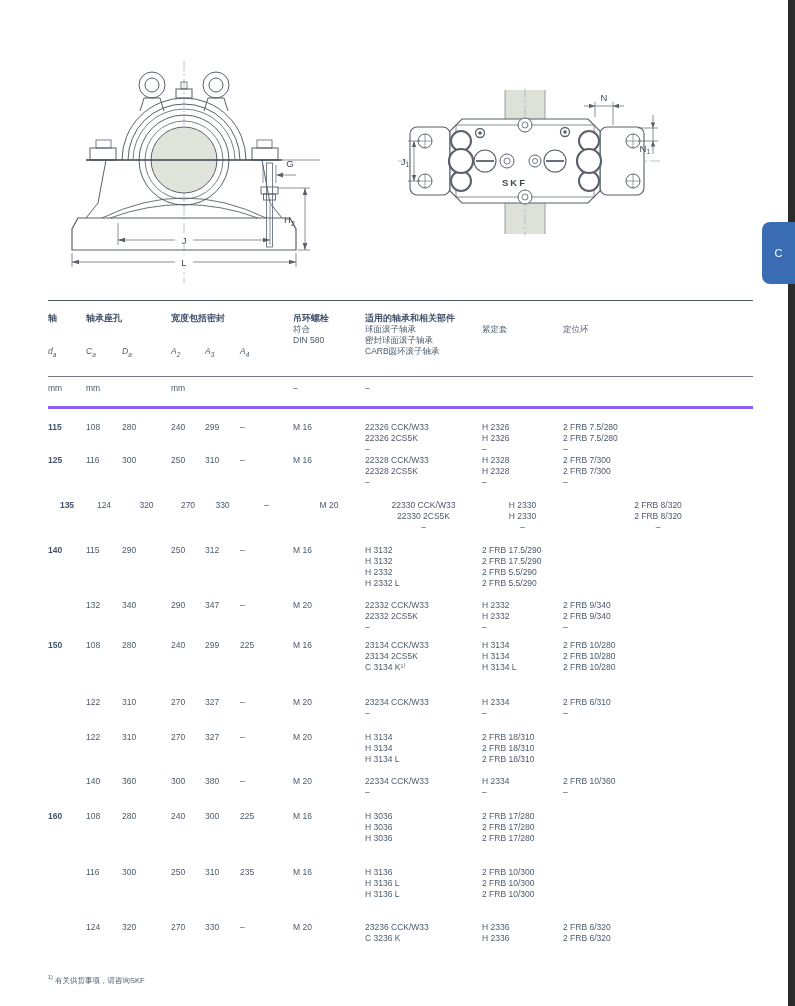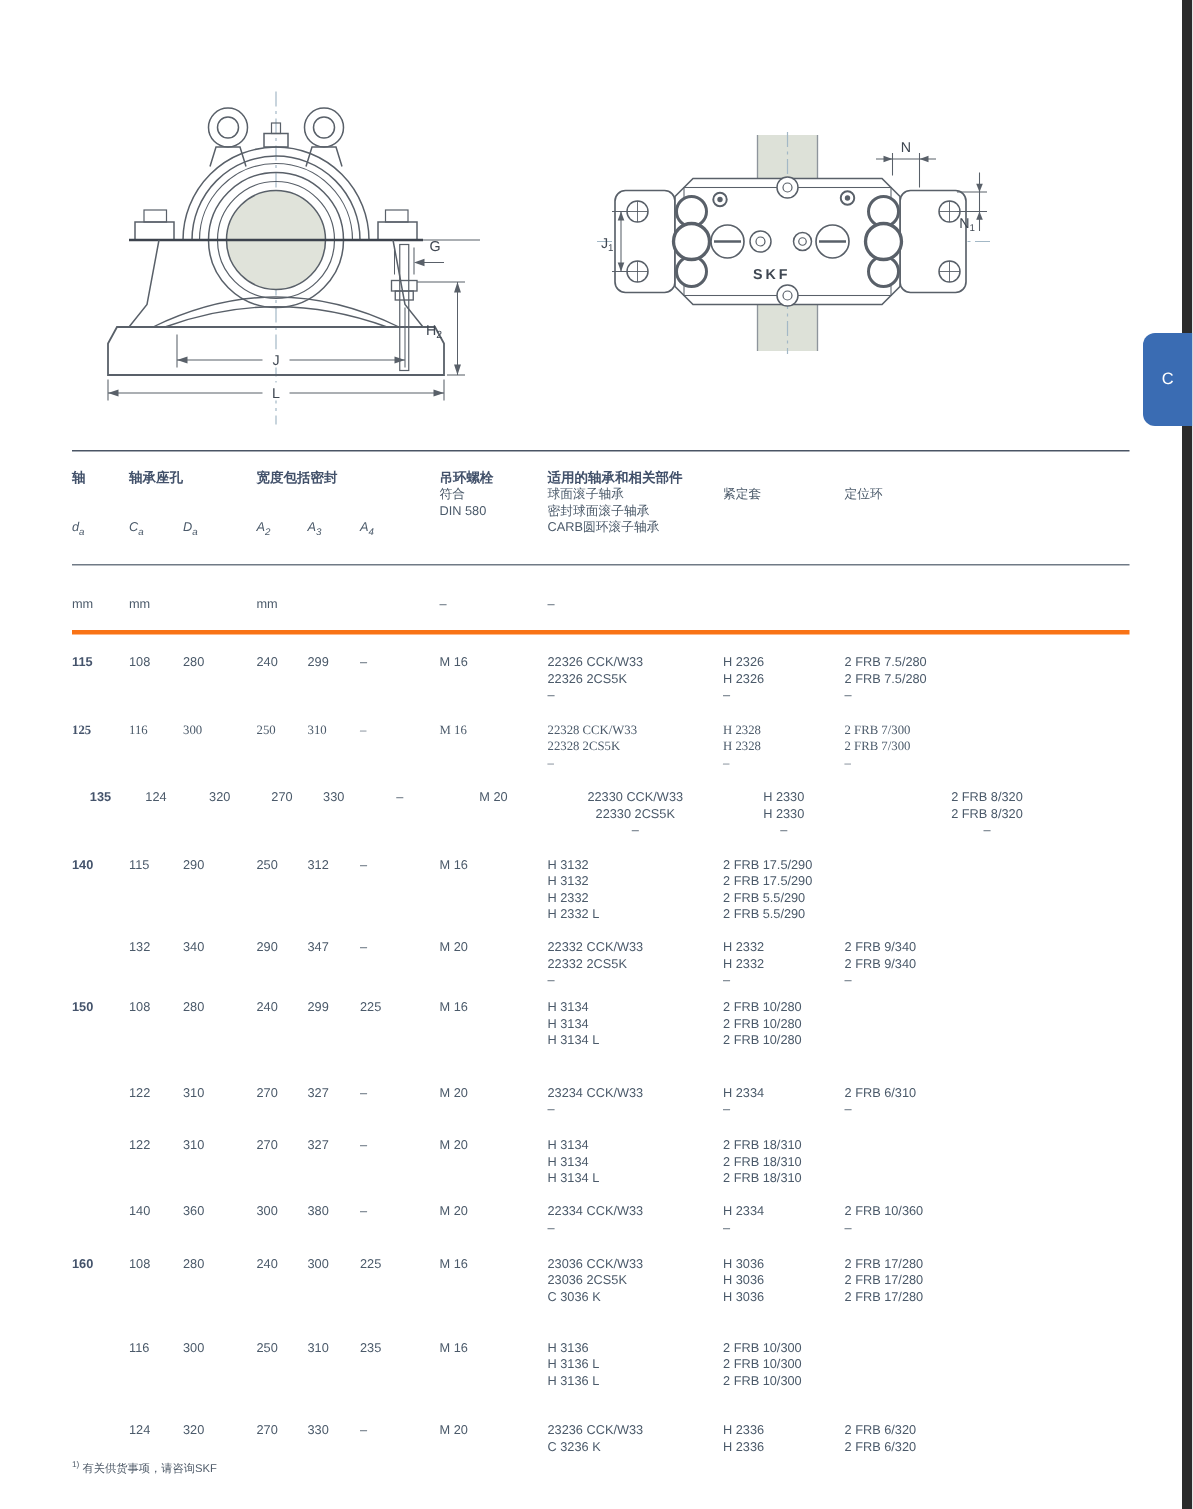--- a/index.html
+++ b/index.html
@@ -14,25 +14,25 @@
   .dwg-right{left:398px;top:88px;}
 
   .table-wrap{position:absolute;left:48px;top:300px;width:705px;border-top:1px solid #4a5565;}
   .grid10{display:grid;grid-template-columns:38px 36px 49px 34px 35px 53px 72px 117px 81px 190px;}
   .thead{padding-top:12px;}
   .thead .hgrid{grid-auto-rows:11px;}
   .thead span{white-space:nowrap;font-size:8.5px;line-height:11px;display:block;}
   .thead .b{font-weight:bold;font-size:9px;color:#42516a;}
   .sym{font-style:italic;font-size:9px;}
   sub{font-size:6.5px;}
-  .units{height:23px;margin-top:19px;border-top:1px solid #707a86;padding-top:20px;
+  .units{height:23px;margin-top:19px;border-top:1px solid #707a86;padding-top:6px;
          font-size:8.5px;line-height:11px;}
   .units span{white-space:nowrap;}
   .u1{grid-column:1;} .u2{grid-column:2;} .u3{grid-column:4;} .u4{grid-column:7;} .u5{grid-column:8;}
-  .tbody{border-top:3px solid #f97316;}
+  .tbody{border-top:3px solid #8b5cf6;}
   .trow{font-size:8.5px;line-height:11px;}
   .trow .c{white-space:nowrap;}
   .c-da{font-weight:bold;color:#44536b;}
   .ln{height:11px;}
   .footnote{position:absolute;left:48px;top:974px;font-size:7.5px;color:#4e5a68;}
   .footnote sup{font-size:5.5px;vertical-align:super;}
   svg text{font-family:"Liberation Sans","DejaVu Sans",sans-serif;fill:#3f4752;font-size:9.5px;}
 </style>
 </head>
 <body>
@@ -240,21 +240,21 @@
             <div class="ln">H 2326</div>
             <div class="ln">H 2326</div>
             <div class="ln">–</div>
           </div>
       <div class="c c-ring">
             <div class="ln">2 FRB 7.5/280</div>
             <div class="ln">2 FRB 7.5/280</div>
             <div class="ln">–</div>
           </div>
     </div>
-        <div class="trow grid10" style="margin-top: 12px; font-family: Liberation Serif, serif;">
+        <div class="trow grid10" style="">
       <div class="c c-da">125</div>
       <div class="c c-ca">116</div>
       <div class="c c-dd">300</div>
       <div class="c c-a2">250</div>
       <div class="c c-a3">310</div>
       <div class="c c-a4">–</div>
       <div class="c c-bolt">M 16</div>
       <div class="c c-bearing">
             <div class="ln">22328 CCK/W33</div>
             <div class="ln">22328 2CS5K</div>
@@ -341,20 +341,25 @@
           </div>
     </div>
         <div class="trow grid10" style="margin-top: 7px;">
       <div class="c c-da">150</div>
       <div class="c c-ca">108</div>
       <div class="c c-dd">280</div>
       <div class="c c-a2">240</div>
       <div class="c c-a3">299</div>
       <div class="c c-a4">225</div>
       <div class="c c-bolt">M 16</div>
+      <div class="c c-bearing">
+            <div class="ln">23134 CCK/W33</div>
+            <div class="ln">23134 2CS5K</div>
+            <div class="ln">C 3134 K¹⁾</div>
+          </div>
       <div class="c c-sleeve">
             <div class="ln">H 3134</div>
             <div class="ln">H 3134</div>
             <div class="ln">H 3134 L</div>
           </div>
       <div class="c c-ring">
             <div class="ln">2 FRB 10/280</div>
             <div class="ln">2 FRB 10/280</div>
             <div class="ln">2 FRB 10/280</div>
           </div>
@@ -421,25 +426,20 @@
           </div>
     </div>
         <div class="trow grid10" style="margin-top: 13px;">
       <div class="c c-da">160</div>
       <div class="c c-ca">108</div>
       <div class="c c-dd">280</div>
       <div class="c c-a2">240</div>
       <div class="c c-a3">300</div>
       <div class="c c-a4">225</div>
       <div class="c c-bolt">M 16</div>
-      <div class="c c-bearing">
-            <div class="ln">23036 CCK/W33</div>
-            <div class="ln">23036 2CS5K</div>
-            <div class="ln">C 3036 K</div>
-          </div>
       <div class="c c-sleeve">
             <div class="ln">H 3036</div>
             <div class="ln">H 3036</div>
             <div class="ln">H 3036</div>
           </div>
       <div class="c c-ring">
             <div class="ln">2 FRB 17/280</div>
             <div class="ln">2 FRB 17/280</div>
             <div class="ln">2 FRB 17/280</div>
           </div>

